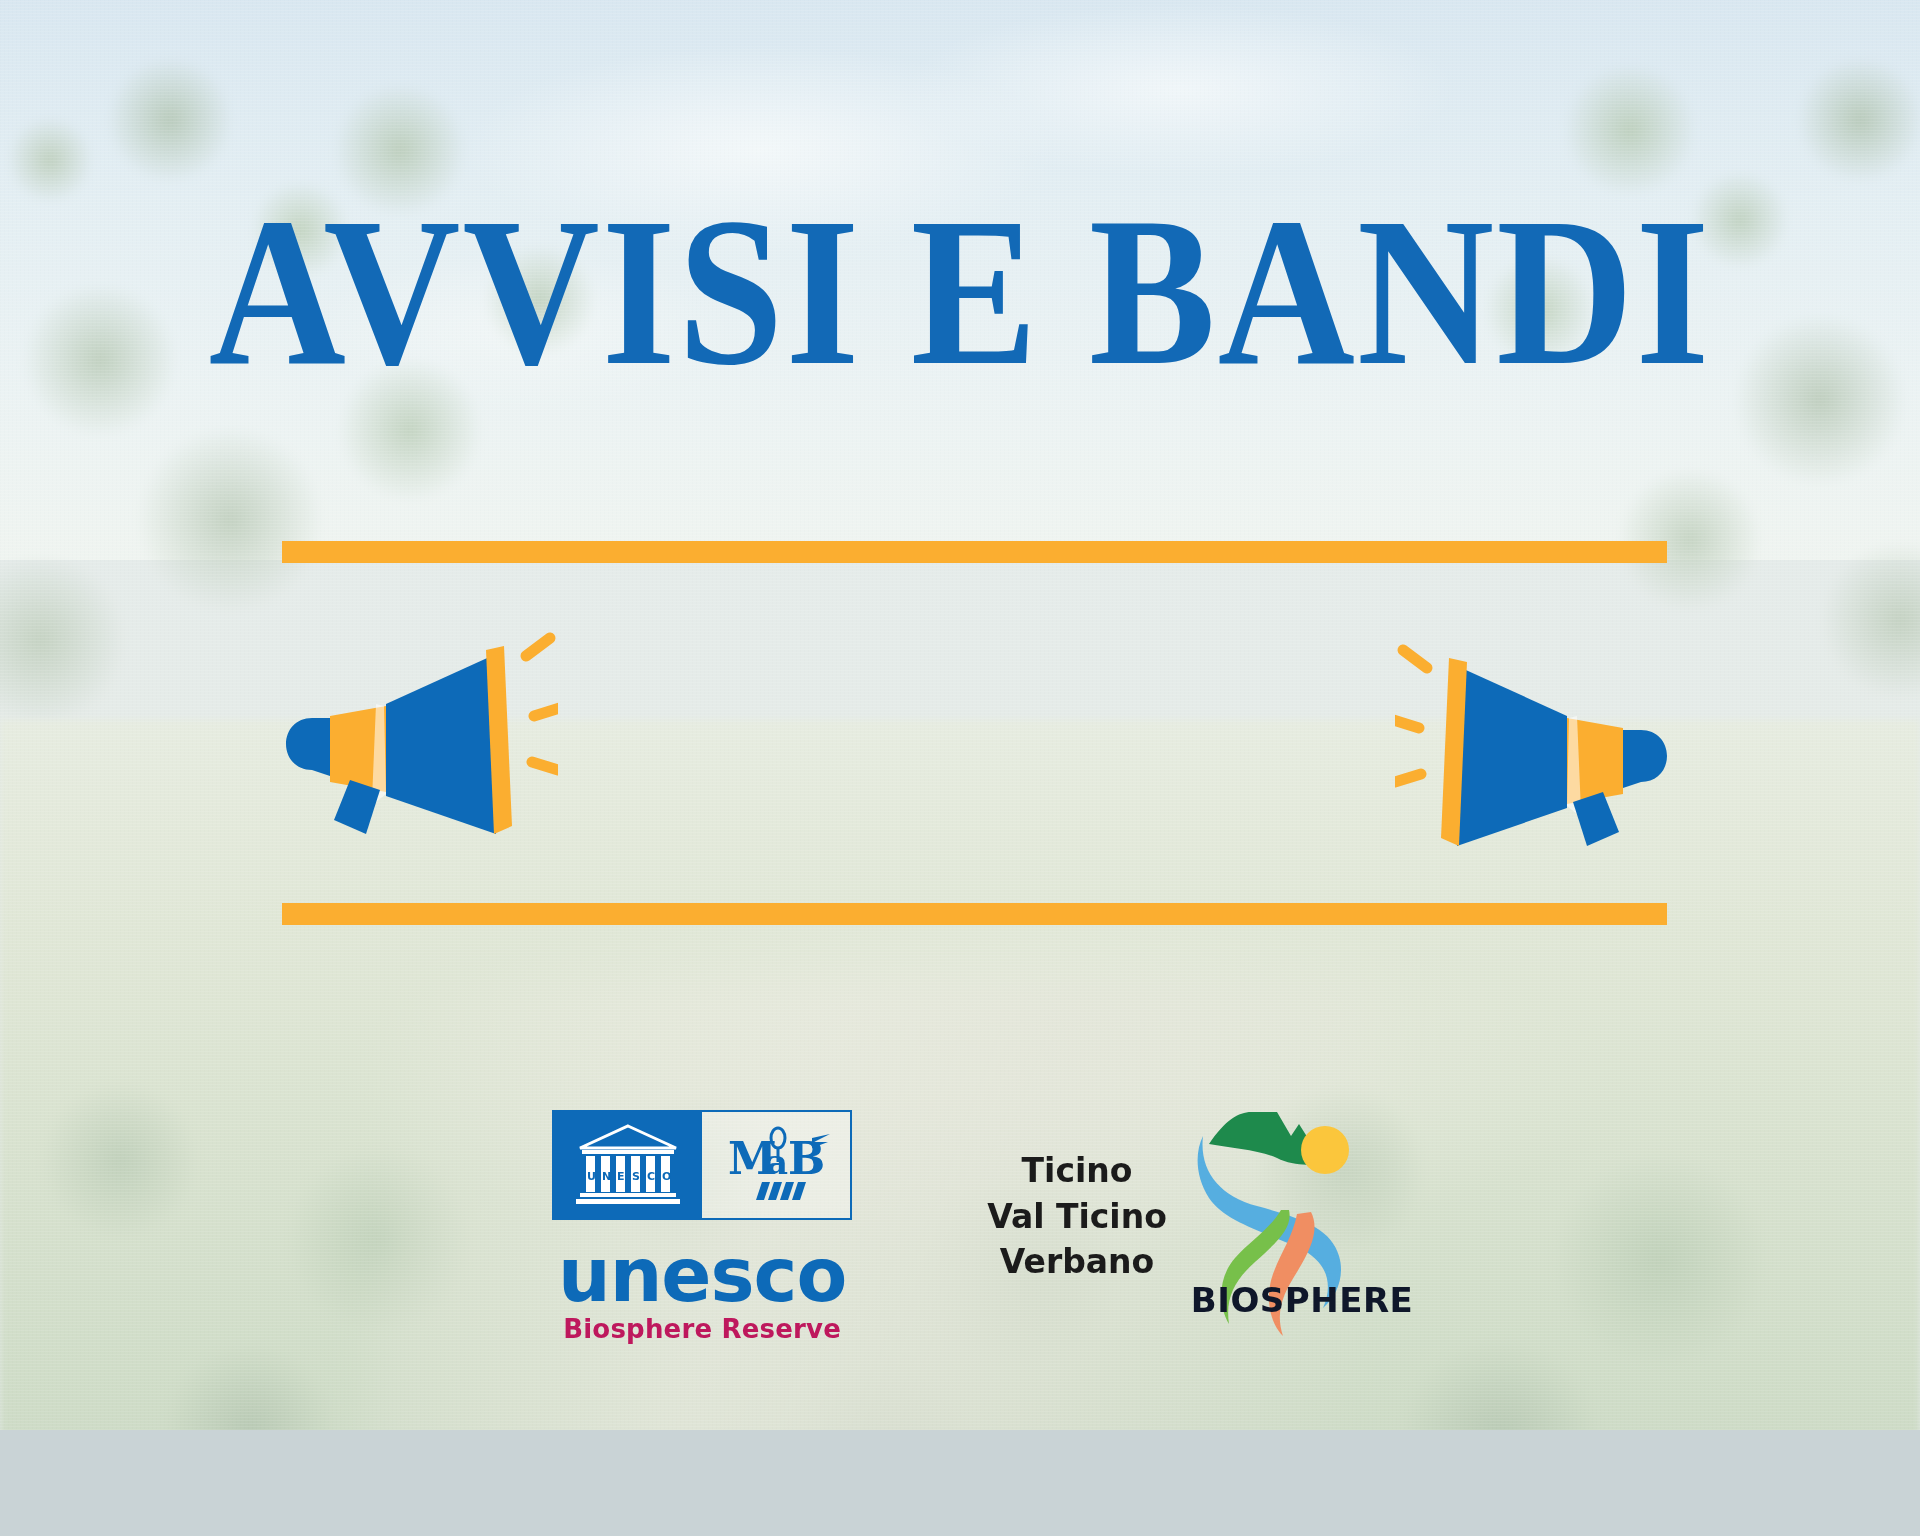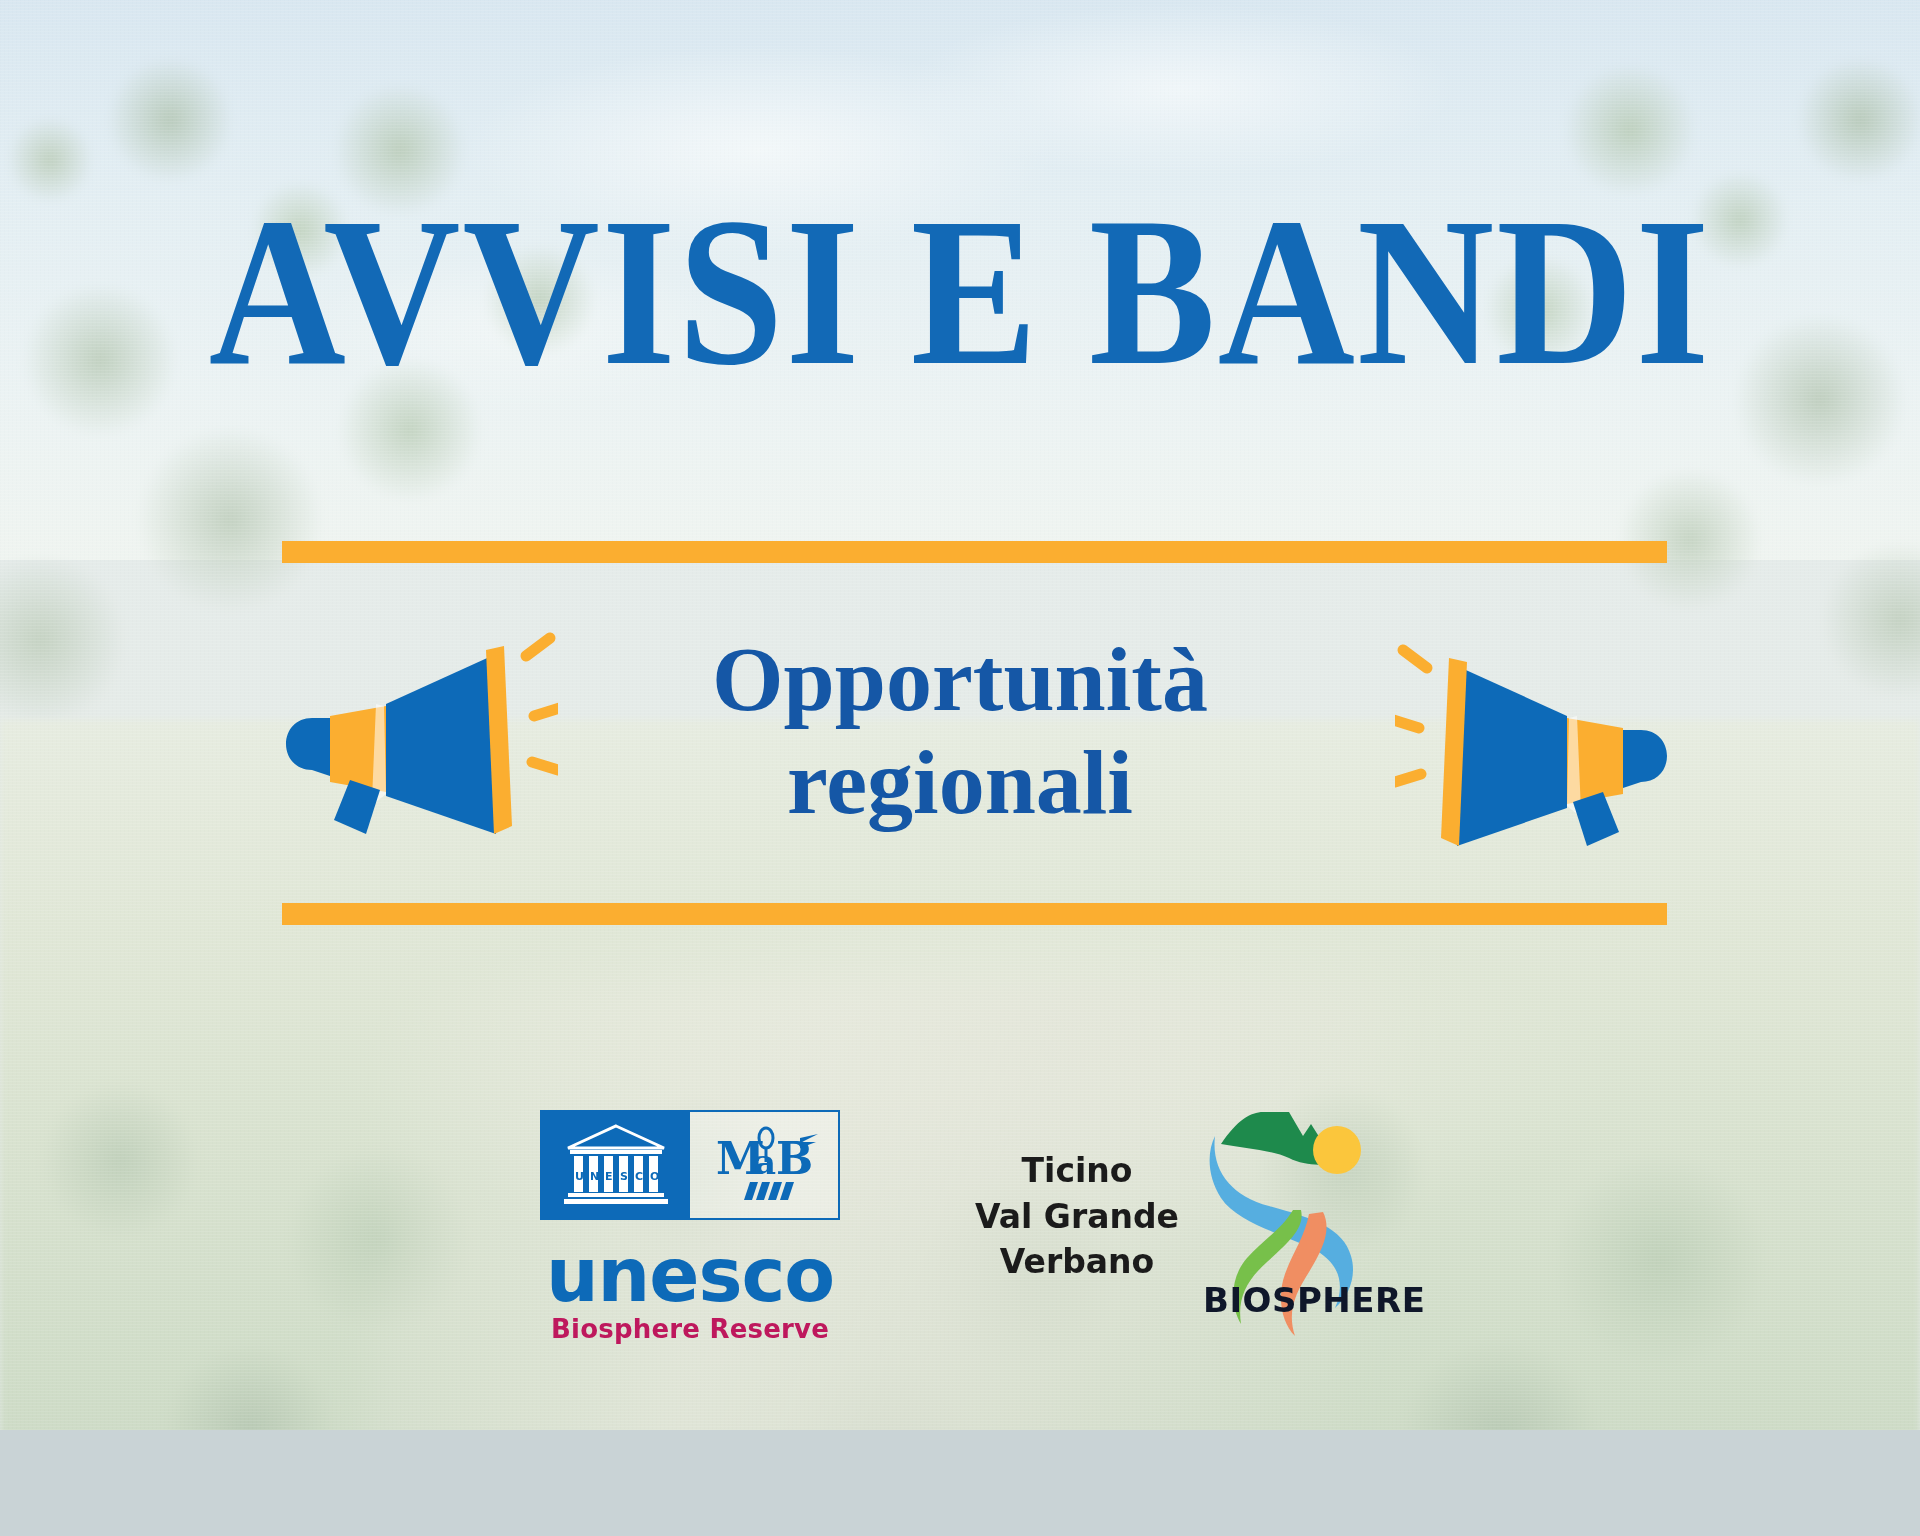--- a/index.html
+++ b/index.html
@@ -216,24 +216,20 @@
         <path d="M218 30 L236 26 L244 206 L226 214 Z" fill="#FBAE30"></path>
         <path d="M82 160 L112 170 L98 214 L66 200 Z" fill="#0D6AB8"></path>
       </g>
       <g stroke="#FBAE30" stroke-width="11" stroke-linecap="round">
         <line x1="258" y1="36" x2="282" y2="18"></line>
         <line x1="266" y1="96" x2="292" y2="88"></line>
         <line x1="264" y1="142" x2="290" y2="150"></line>
       </g>
     </svg>
 
-    <div class="subtitle">
-      <span class="ln">Opportunità</span>
-      <span class="ln">regionali</span>
-    </div>
 
     <div class="logos">
 
       <div class="unesco">
         <div class="unesco-emblem">
           <div class="left">
             <svg width="112" height="86" viewBox="0 0 112 86">
 
               <path d="M56 4 L104 26 L8 26 Z" fill="none" stroke="#ffffff" stroke-width="3"></path>
               <rect x="10" y="28" width="92" height="4" fill="#ffffff"></rect>
@@ -279,21 +275,21 @@
             </svg>
           </div>
         </div>
         <div class="unesco-word">unesco</div>
         <div class="unesco-sub">Biosphere Reserve</div>
       </div>
 
       <div class="tvgv">
         <div class="tvgv-text">
           <div>Ticino</div>
-          <div>Val Grande</div>
+          <div>Val Ticino</div>
           <div>Verbano</div>
         </div>
         <div class="tvgv-mark">
           <svg width="210" height="230" viewBox="0 0 210 230">
 
             <path d="M36 34 C52 10 66 2 78 2 L104 2 L118 26 L126 14 L150 52
                      C140 56 120 56 104 48 C86 40 58 38 36 34 Z" fill="#1E8A4C"></path>
 
             <path d="M30 26 C26 60 46 86 84 96 C128 108 158 118 166 146
                      C172 166 164 186 150 198 C160 176 156 152 126 138

